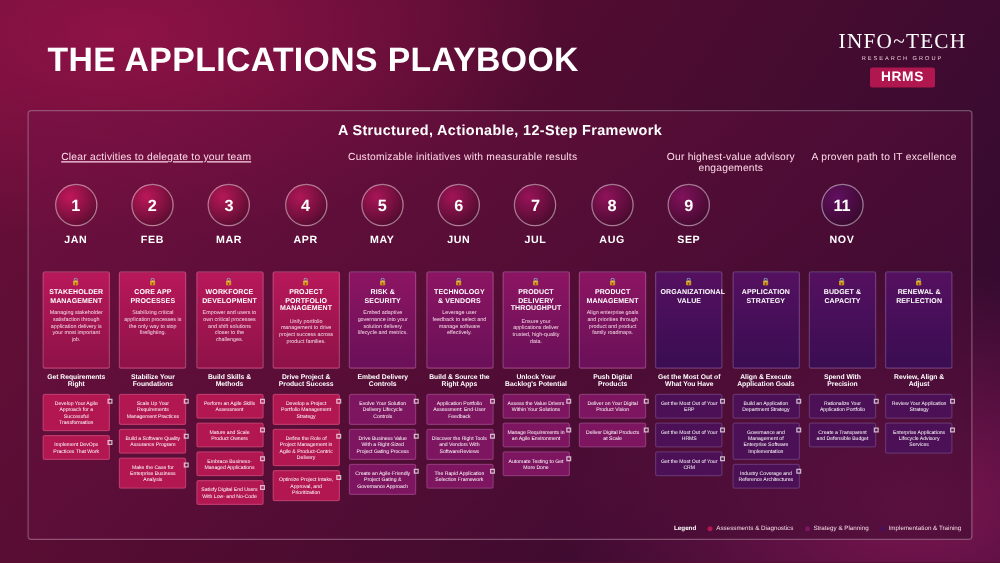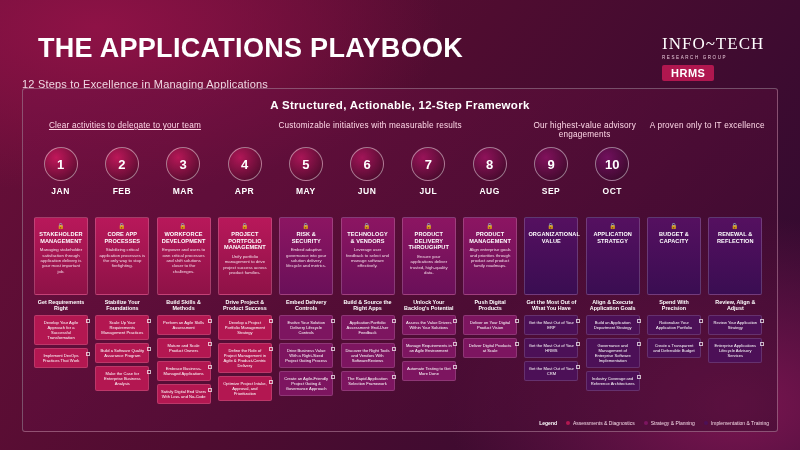--- a/index.html
+++ b/index.html
@@ -17,21 +17,21 @@
       radial-gradient(ellipse 60% 70% at 92% 90%, #7a1550 0%, rgba(122,21,80,0) 60%),
       linear-gradient(125deg, #6b0f3a 0%, #4f0c30 45%, #2d0a30 100%);
   }
   
   .header { position:absolute; left:22px; top:18px; width:760px; height:62px; }
   .title {
     font-size:27px; font-weight:bold; color:#ffffff; letter-spacing:0.3px;
     line-height:1.05; margin:16px;
   }
   .subtitle { font-size:11px; color:#f0d8e4; margin-top:7px; letter-spacing:.2px; }
-  .brand { position:absolute; right:0; top:16px; width:120px; }
+  .brand { position:absolute; right:0; top:5px; text-align:center; width:120px; }
   .brand-main { font-family:"Liberation Serif", serif; font-size:17px; color:#fff; letter-spacing:1px; }
   .brand-sub { font-size:4.5px; color:#e7c8d8; letter-spacing:1.6px; margin-top:1px; }
   .brand-itrg {
     margin-top:5px; background:#b0174f; color:#fff; font-size:11px; font-weight:bold;
     display:inline-block; padding:2px 9px; border-radius:2px; letter-spacing:.5px;
   }
 
   
   .panel {
     position:absolute; left:22px; top:88px; width:756px; height:344px;
@@ -103,35 +103,34 @@
   .lg-item { display:flex; align-items:center; gap:3px; }
   .lg-dot { width:4px; height:4px; border-radius:50%; display:inline-block; }
 </style>
 </head>
 <body>
 
 <div id="root">
 
   <div class="header">
     <div class="title">THE APPLICATIONS PLAYBOOK</div>
-    <div class="subtitle">12 Steps to Excellence in Managing Applications</div>
     <div class="brand">
       <div class="brand-main">INFO~TECH</div>
       <div class="brand-sub">RESEARCH GROUP</div>
       <div class="brand-itrg">HRMS</div>
     </div>
   </div>
 
   <div class="panel">
     <div class="frame-label">A Structured, Actionable, 12-Step Framework</div>
     <div class="phase-row" id="phase-row">
         <div class="phase" style="left: 4px; width: 195.9px; text-decoration: underline;">Clear activities to delegate to your team</div>
         <div class="phase" style="left: 187.9px; width: 318.5px;">Customizable initiatives with measurable results</div>
         <div class="phase" style="left: 494.4px; width: 134.6px;">Our highest-value advisory engagements</div>
-        <div class="phase" style="left: 617px; width: 134.6px;">A proven only to IT excellence</div>
+        <div class="phase" style="left: 617px; width: 134.6px;">A proven path to IT excellence</div>
       </div>
     <div class="months" id="months">
         <div class="month" style="left: 3.6px;">
           <div class="circle" style="background: radial-gradient(circle at 35% 30%, rgb(194, 24, 91), rgba(0, 0, 0, 0.35));">1</div>
           <div class="mname">JAN</div>
         </div>
         <div class="month" style="left: 64.9px;">
           <div class="circle" style="background: radial-gradient(circle at 35% 30%, rgb(188, 24, 89), rgba(0, 0, 0, 0.35));">2</div>
           <div class="mname">FEB</div>
         </div>
@@ -156,23 +155,23 @@
           <div class="mname">JUL</div>
         </div>
         <div class="month" style="left: 432.7px;">
           <div class="circle" style="background: radial-gradient(circle at 35% 30%, rgb(144, 19, 91), rgba(0, 0, 0, 0.35));">8</div>
           <div class="mname">AUG</div>
         </div>
         <div class="month" style="left: 494px;">
           <div class="circle" style="background: radial-gradient(circle at 35% 30%, rgb(130, 18, 93), rgba(0, 0, 0, 0.35));">9</div>
           <div class="mname">SEP</div>
         </div>
-        <div class="month" style="left: 555.3px;">
-          <div class="circle" style="background: radial-gradient(circle at 35% 30%, rgb(114, 17, 94), rgba(0, 0, 0, 0.35));">10</div>
-          <div class="mname">OCT</div>
+        <div class="month" style="left: 616.6px;">
+          <div class="circle" style="background: radial-gradient(circle at 35% 30%, rgb(98, 16, 96), rgba(0, 0, 0, 0.35));">11</div>
+          <div class="mname">NOV</div>
         </div>
       </div>
     <div class="steps" id="steps">
         <div class="step c-step-adv" style="left: 1px;">
           <div class="lock">🔒</div>
           <div class="sname">STAKEHOLDER MANAGEMENT</div>
           <div class="sdesc">Managing stakeholder satisfaction through application delivery is your most important job.</div>
         </div>
         <div class="step c-step-adv" style="left: 62.3px;">
           <div class="lock">🔒</div>

